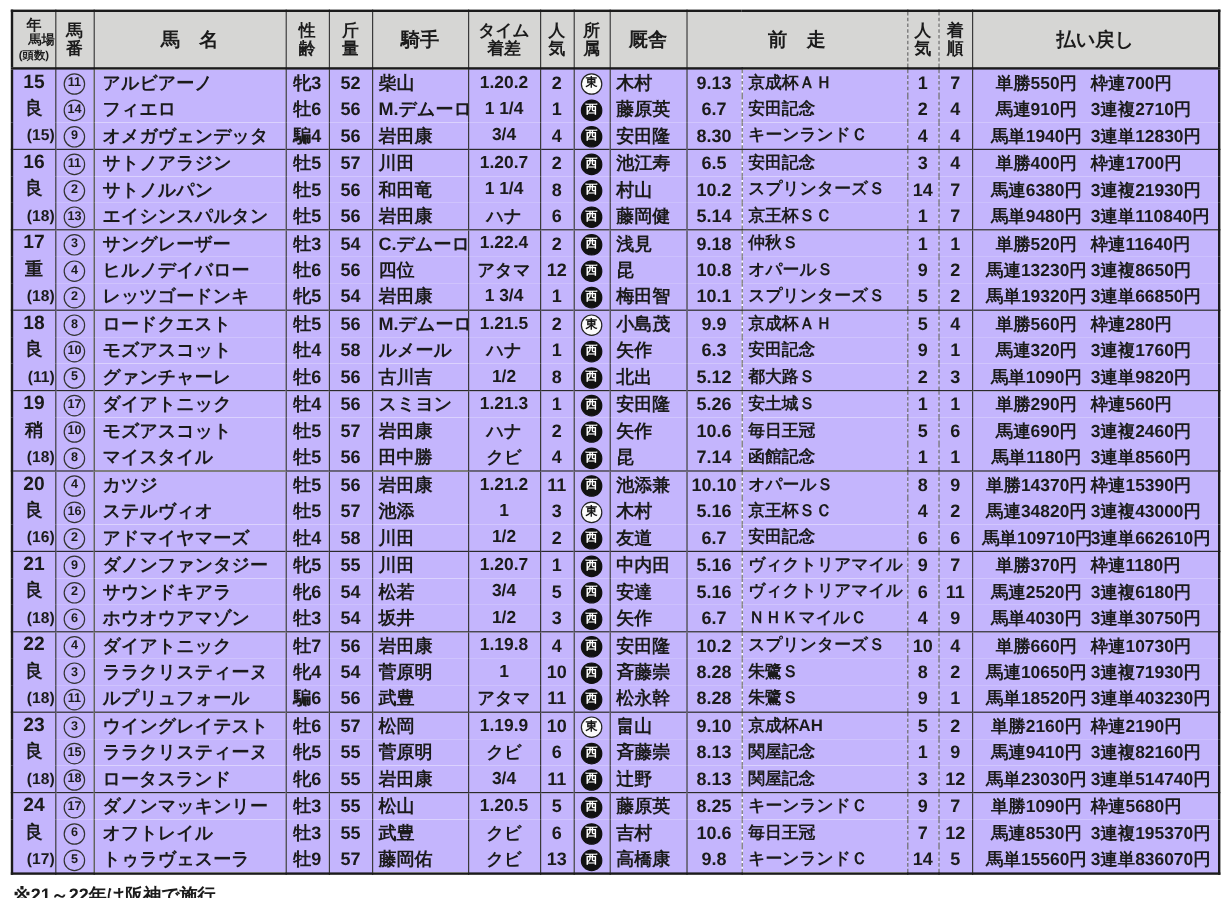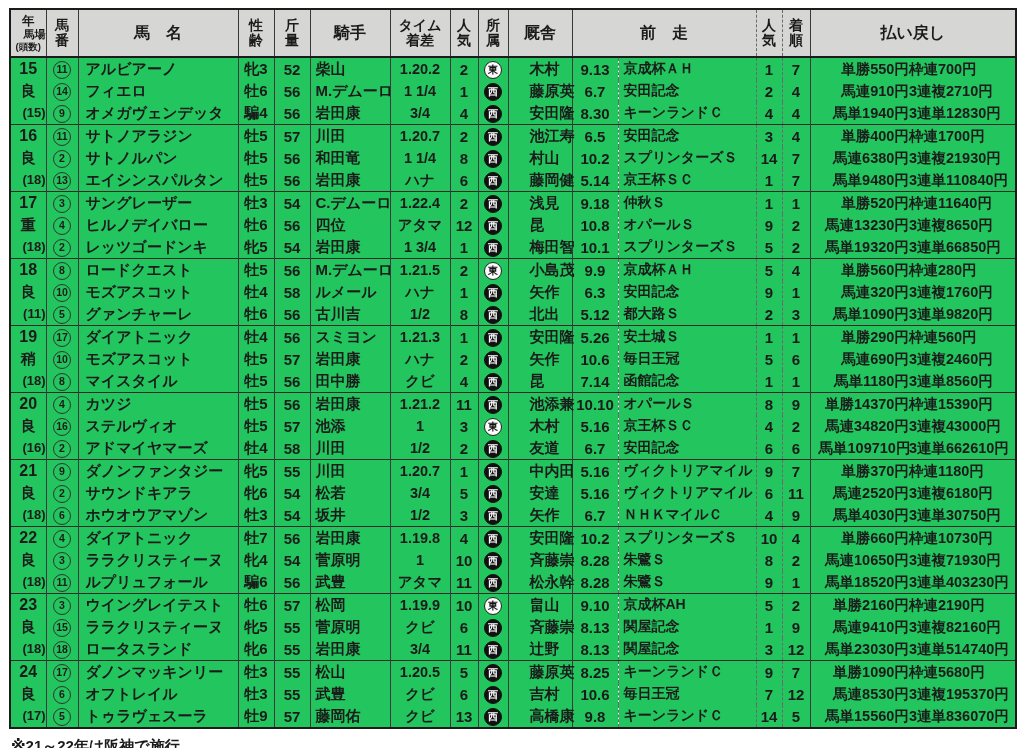--- a/index.html
+++ b/index.html
@@ -1,40 +1,40 @@
 <!DOCTYPE html>
 <html><head>
 <meta charset="utf-8">
 <style>
   html,body{margin:0;padding:0;background:#fff;width:1024px;}
   body{font-family:"Liberation Sans","DejaVu Sans",sans-serif;color:#1b1b1b;}
   .page{padding:8px 9px 0 9px;}
   table{border-collapse:collapse;table-layout:fixed;width:1006px;border:2px solid #1b1b1b;}
   thead th{background:#d6d6d4;font-weight:bold;text-align:center;vertical-align:middle;height:46px;padding:0;}
   thead{border-bottom:2px solid #1b1b1b;}
-  tbody{border-top:1.5px solid #2a2a2a;background:#22c55e;}
+  tbody{border-top:1.5px solid #2a2a2a;background:#c4b5fd;}
   th,td{border-left:1px solid #3a3a3a;}
   th.dash,td.dash{border-left:1px dashed #6a6a6a;}
   td{height:22px;padding:0;font-size:15px;font-weight:600;vertical-align:middle;white-space:nowrap;}
   .c-year{text-align:center;}
   .y-year{font-size:16px;line-height:22px;}
   .y-track{font-size:15px;line-height:22px;}
   .y-runners{font-size:13px;line-height:22px;text-align:right;}
   td.c-no,td.c-sexage,td.c-weight,td.c-time,td.c-pop,td.c-aff,td.c-pdate,td.c-ppop,td.c-finish{text-align:center;}
   td.c-name{padding-left:7px;overflow:hidden;}
   td.c-jockey{padding-left:5px;overflow:hidden;}
-  td.c-stable{padding-left:21px;}
+  td.c-stable{padding-left:5px;}
   td.c-prace{padding-left:5px;overflow:hidden;font-size:14px;}
   td.c-time{font-size:14.5px;}
   .badge{display:inline-flex;align-items:center;justify-content:center;width:16px;height:16px;border:1px solid #333;border-radius:50%;font-size:10.5px;font-weight:bold;line-height:1;}
   .aff{display:inline-flex;align-items:center;justify-content:center;width:16px;height:16px;border-radius:50%;font-size:10px;font-weight:bold;line-height:1;}
   .aff.east{border:1px solid #222;background:#fbfbfb;color:#111;}
   .aff.west{background:#111;color:#fff;border:1px solid #111;}
   td.c-payout{padding-left:8px;font-size:14.5px;}
-  .pay-l{display:inline-block;width:46%;text-align:right;}
+  .pay-l{display:inline-block;width:46%;text-align:center;}
   .pay-r{display:inline-block;text-align:right;}
   .hl{line-height:15px;font-size:14px;}
   .h-year{font-size:12.5px;line-height:14px;}
   .h-track{font-size:11px;line-height:13px;text-align:right;}
   .h-runners{font-size:9.5px;line-height:12px;}
   .footnote{font-size:15px;font-weight:600;margin:8px 2px 0 2px;}
 </style>
 </head>
 <body>
 

